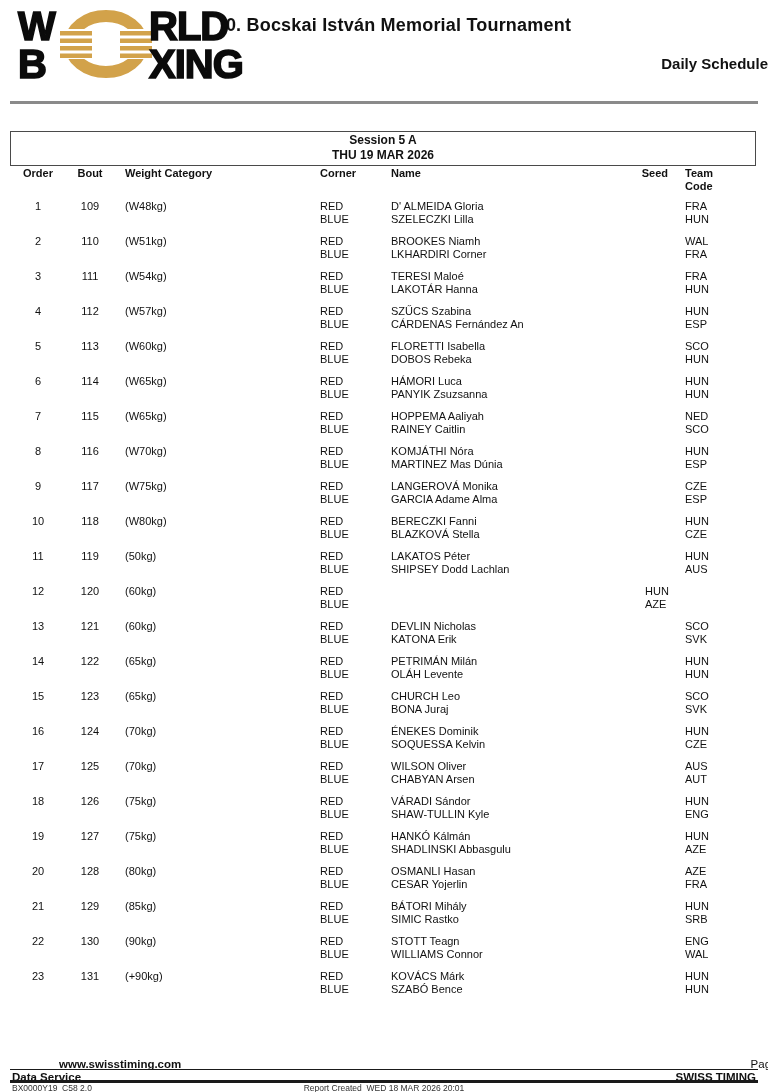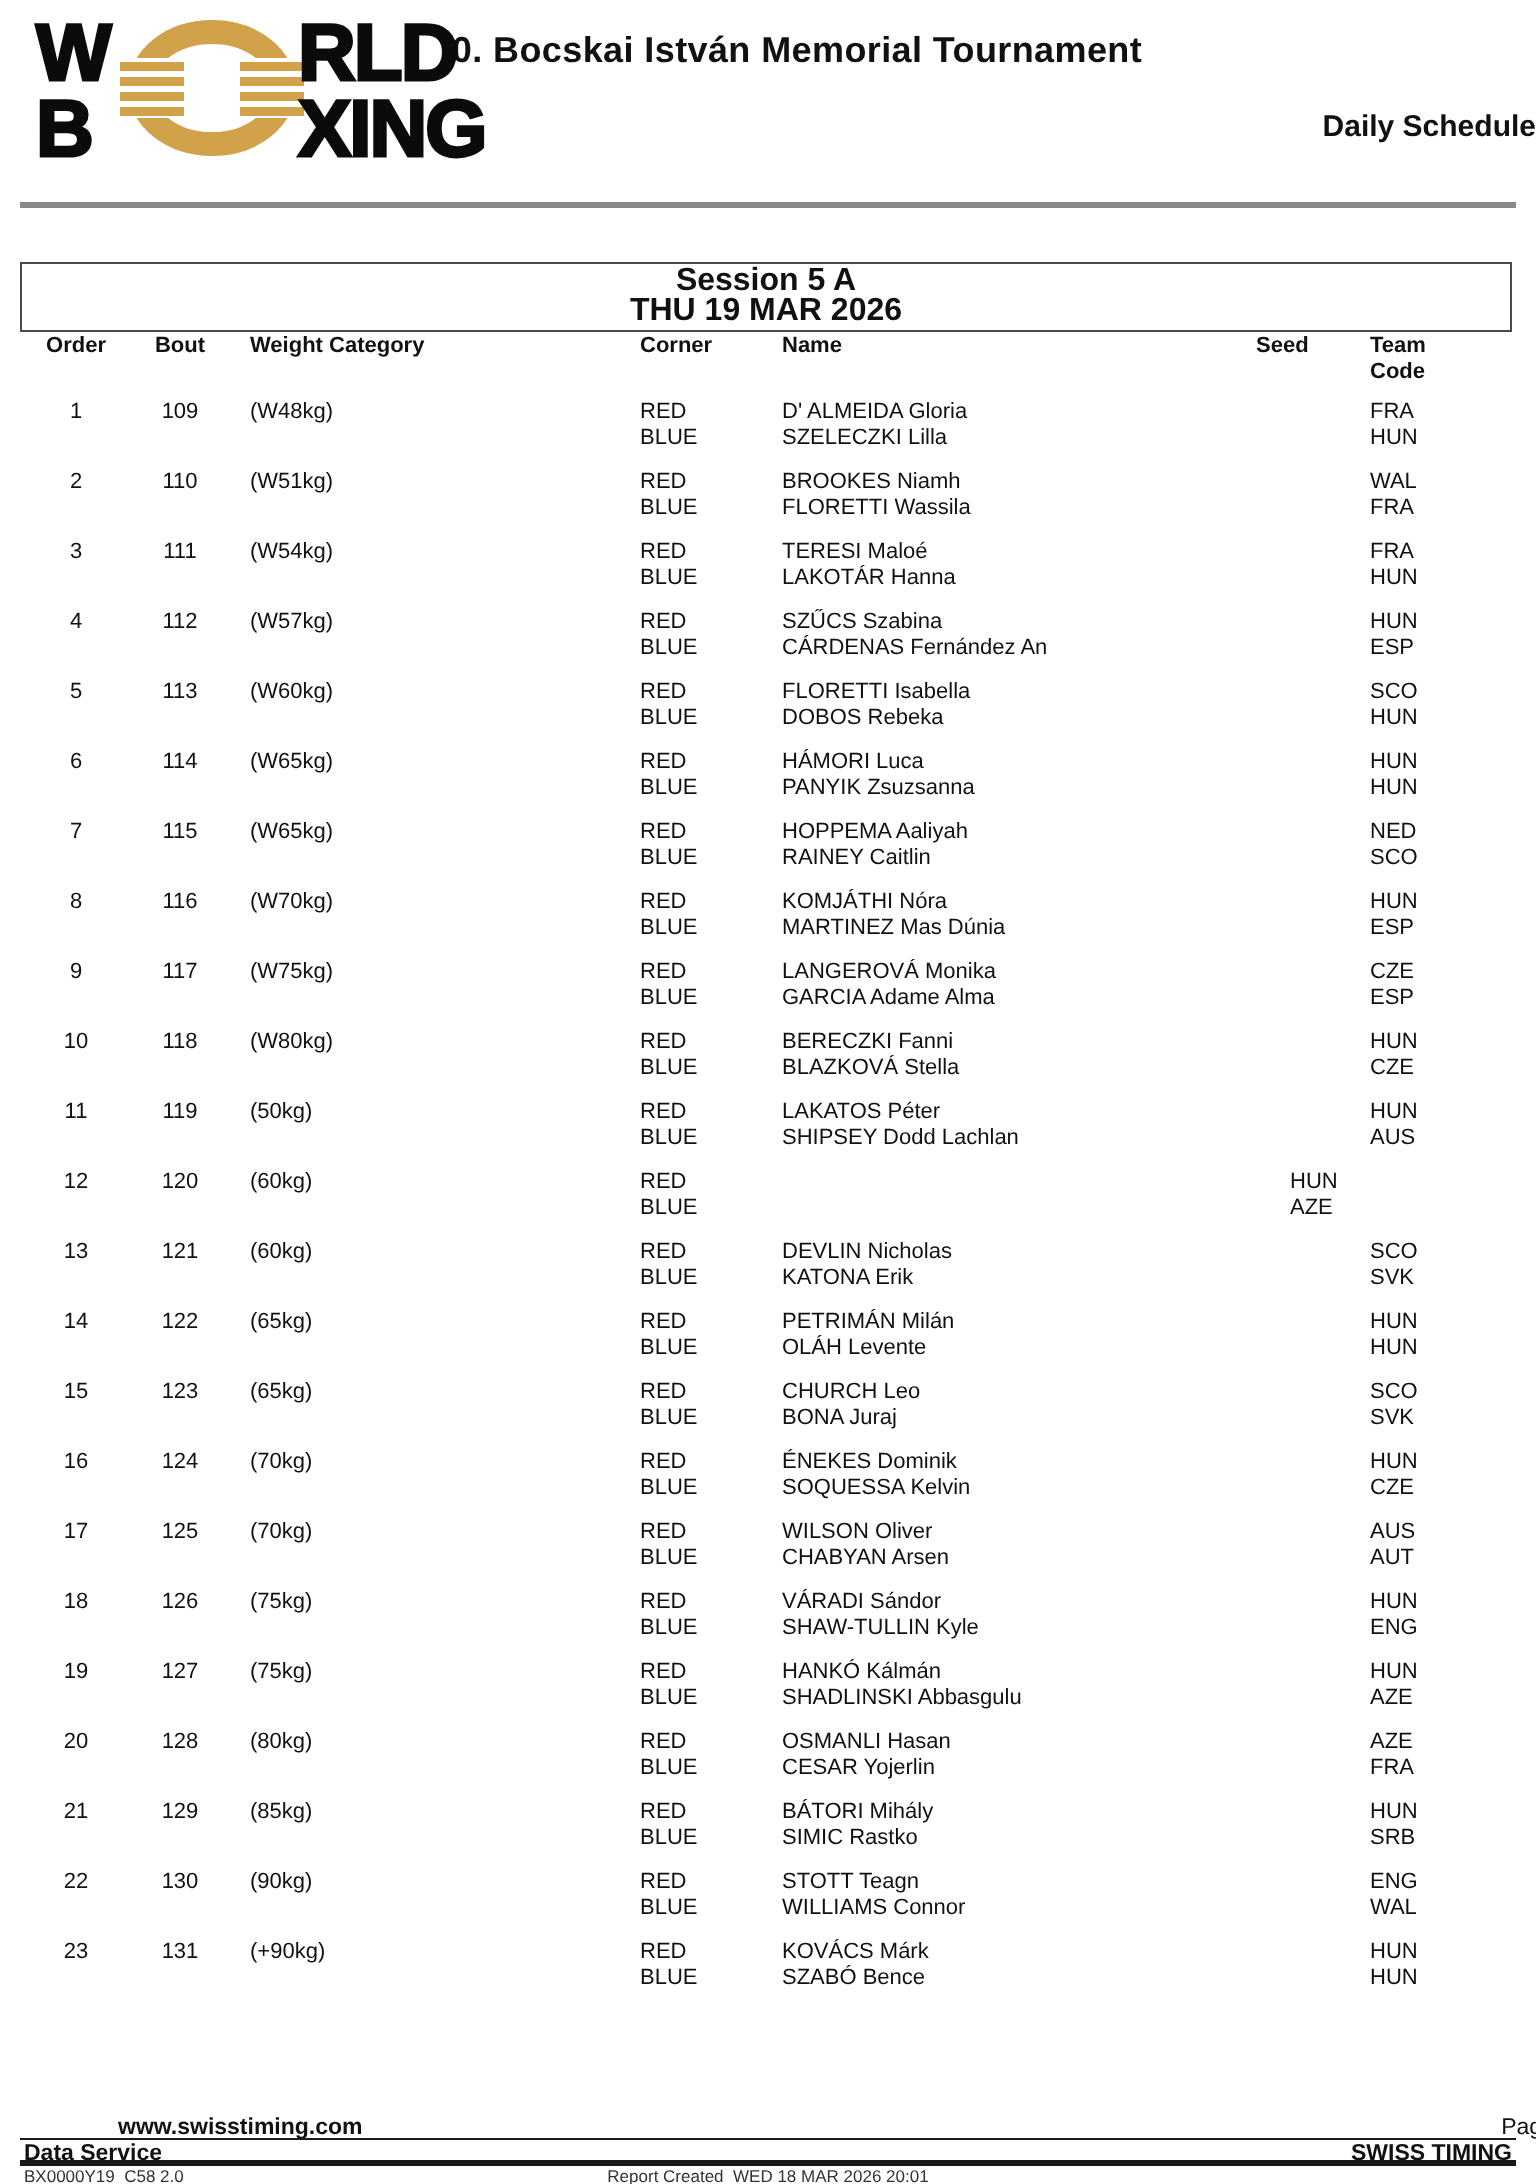--- a/index.html
+++ b/index.html
@@ -23,36 +23,36 @@
   .logo-svg text{
     font-family:"Liberation Sans", sans-serif;font-weight:bold;
     fill:#0b0b0b;stroke:#0b0b0b;stroke-width:1.6px;
   }
   .header-rule{left:10px;width:748px;top:101px;height:3px;background:#8a8a8a;}
 
   
   .session-box{
     left:10px;top:131px;width:746px;box-sizing:border-box;
     border:1.5px solid #4a4a4a;text-align:center;
-    font-size:16px;font-weight:bold;line-height:15px;padding:1px 0 2px;
+    font-size:12px;font-weight:bold;line-height:15px;padding:1px 0 2px;
   }
 
   
   .grid-row{
     display:grid;
     grid-template-columns:52px 52px 197px 71px 244px 40px auto;
     font-size:11px;line-height:13px;
   }
   .table-head{left:12px;top:167px;width:744px;font-weight:bold;}
   .c-order{text-align:center;}
   .c-bout{text-align:center;}
   .c-weight{padding-left:9px;}
   .c-corner{padding-left:7px;}
   .c-name{padding-left:7px;}
-  .c-seed{text-align:left;}
+  .c-seed{text-align:right;}
   .c-team{padding-left:17px;}
   .rows{left:12px;top:200px;width:744px;}
   .bout-row{margin-bottom:9px;}
 
   
   .f-row{left:12px;width:744px;display:flex;justify-content:space-between;}
   .f-www{top:1058px;font-size:11.5px;margin-left:47px;}
   .f-www .left{font-weight:bold;}
   .f-line-thin{left:10px;width:748px;top:1069px;height:1.2px;background:#1a1a1a;}
   .f-service{top:1071px;font-size:11.5px;font-weight:bold;}
@@ -137,21 +137,21 @@
   <div class="grid-row bout-row">
     <div class="c-order">2</div>
     <div class="c-bout">110</div>
     <div class="c-weight">(W51kg)</div>
     <div class="c-corner">
       <div>RED</div>
       <div>BLUE</div>
     </div>
     <div class="c-name">
       <div>BROOKES Niamh</div>
-      <div>FLORETTI Wassila</div>
+      <div>LKHARDIRI Corner</div>
     </div>
     <div class="c-seed">
       <div></div>
       <div></div>
     </div>
     <div class="c-team">
       <div>WAL</div>
       <div>FRA</div>
     </div>
   </div>

